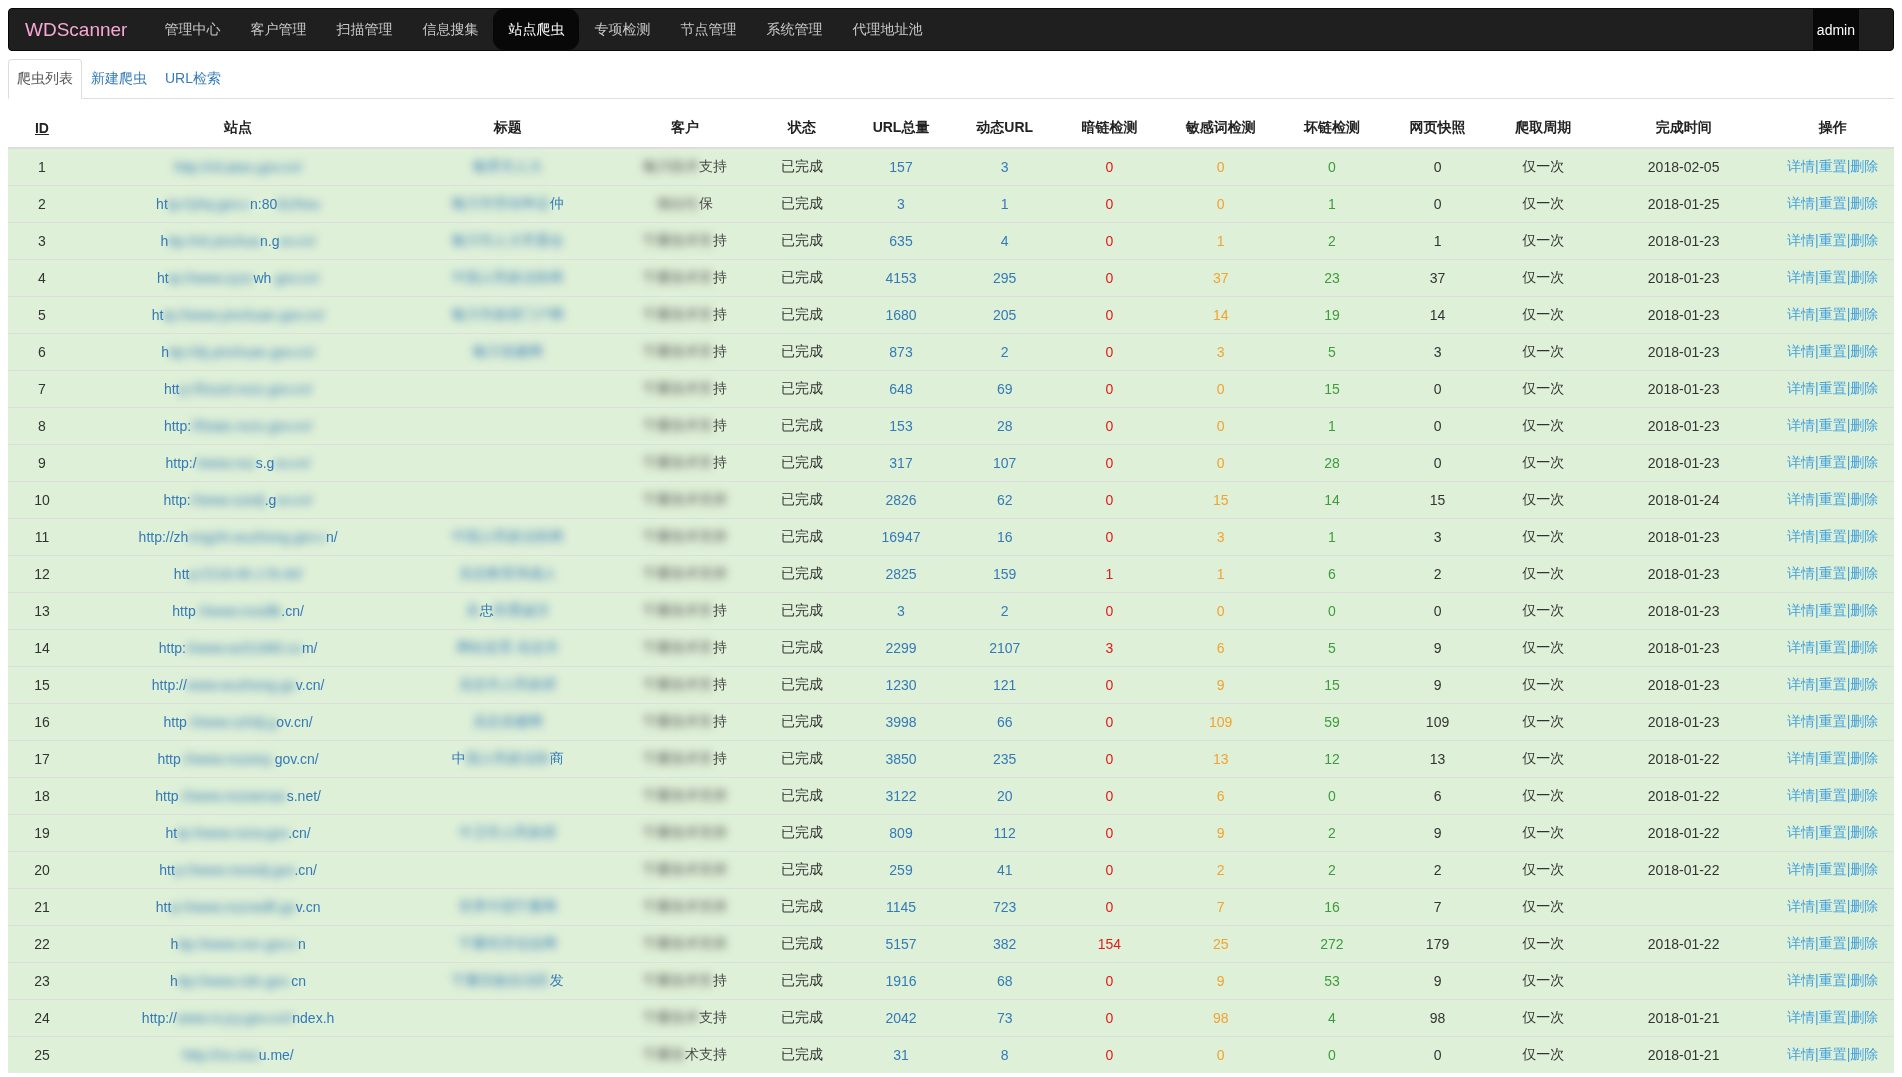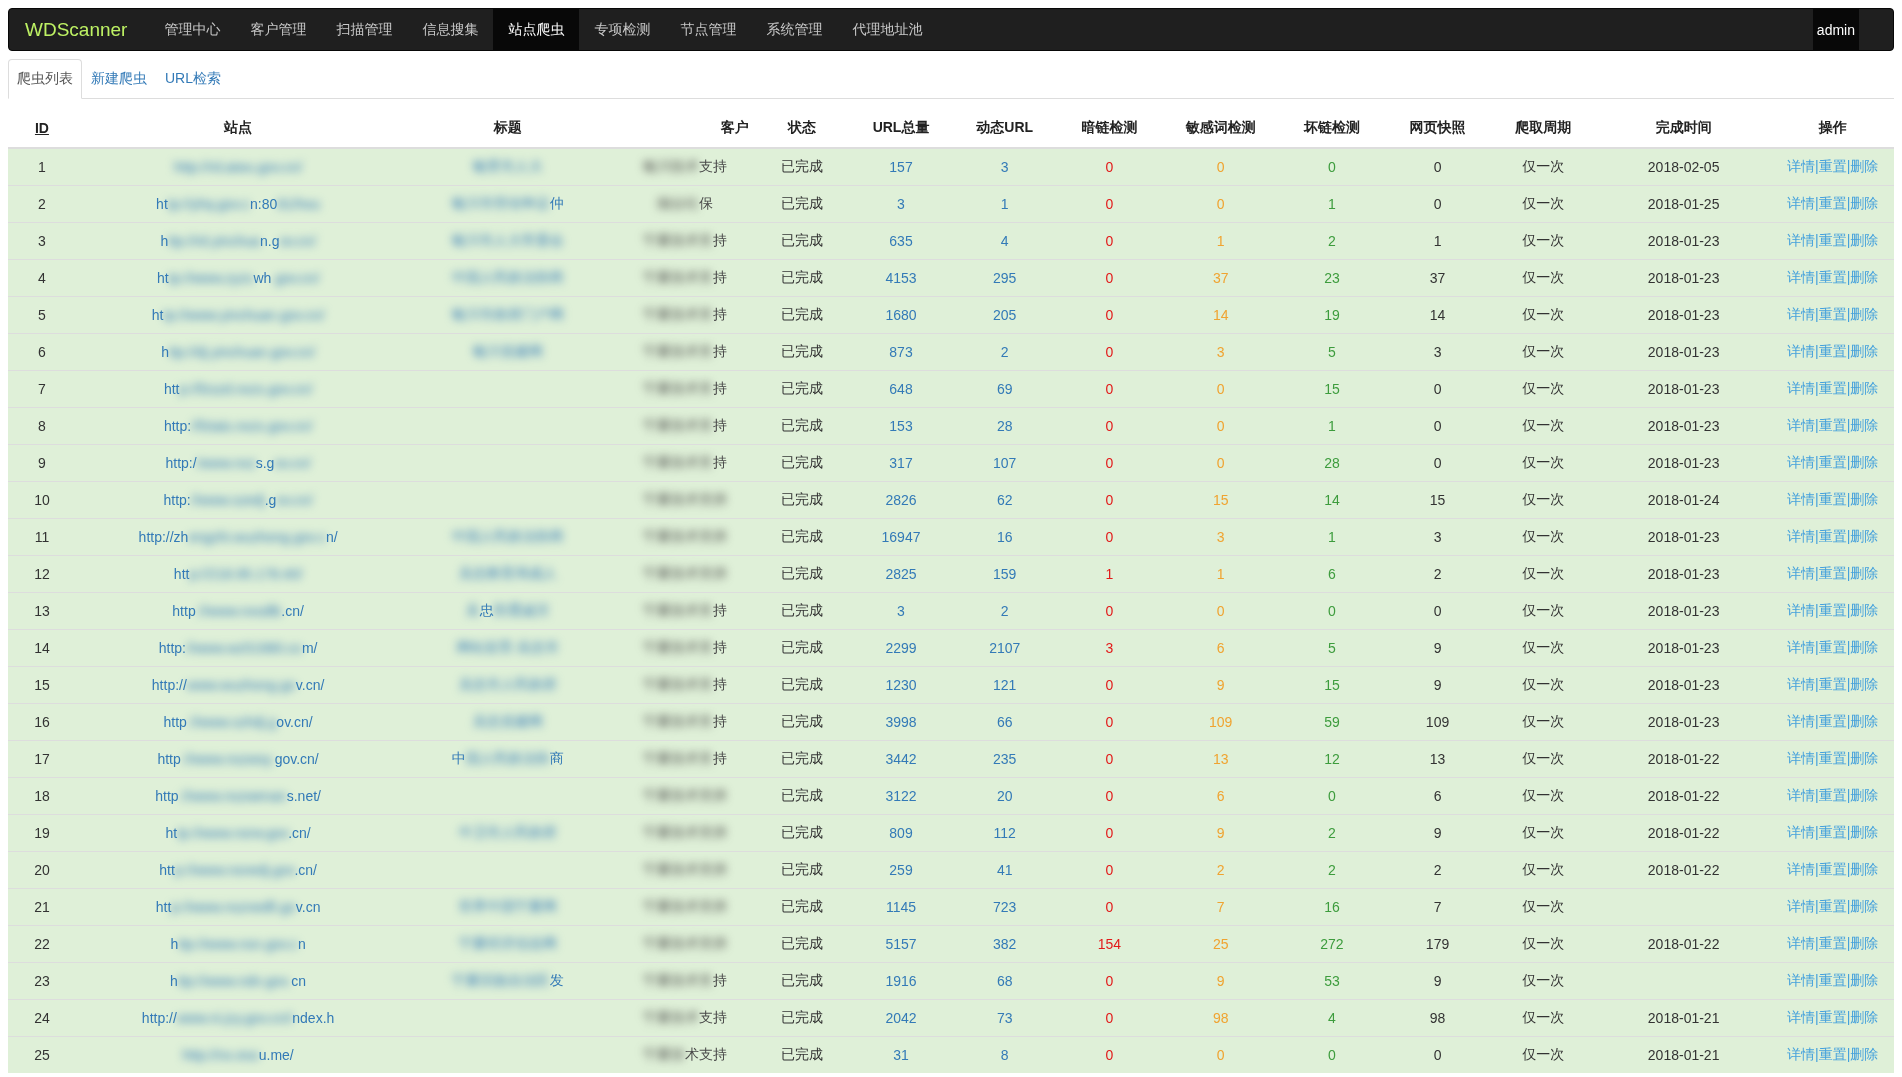--- a/index.html
+++ b/index.html
@@ -9,29 +9,29 @@
     background:#fff; color:#333;
     font-family:"Liberation Sans", sans-serif; font-size:14px;
   }
   
   .navbar {
     margin:8px 8px 0 8px; height:43px;
     background:#1f1f1f; border:1px solid #080808; border-radius:4px;
     display:flex; align-items:stretch;
   }
   .brand {
-    color:#bef264; font-size:19px; padding:0 22px 0 16px;
+    color:#f9a8d4; font-size:19px; padding:0 22px 0 16px;
     display:flex; align-items:center; cursor:pointer; white-space:nowrap;
   }
   .nav-items { display:flex; align-items:stretch; }
   .nav-item {
     color:#c9c9c9; padding:0 15px; display:flex; align-items:center;
     cursor:pointer; white-space:nowrap;
   }
-  .nav-item.active { background:#080808; color:#fff; }
+  .nav-item.active { background:#080808; color:#fff;border-radius:11px; }
   .nav-user {
     margin-left:auto; margin-right:34px; background:#080808; color:#fff;
     padding:0 4px; display:flex; align-items:center; cursor:pointer;
   }
   
   .tabs {
     margin:6px 8px 0 8px; display:flex; align-items:flex-end;
     border-bottom:1px solid #ddd; height:42px;
   }
   .tab {
@@ -91,21 +91,21 @@
     <div class="tab">新建爬虫</div>
     <div class="tab">URL检索</div>
   </div>
 
 <table class="grid">
   <thead>
     <tr>
         <th style="width: 3.6%; text-decoration: underline;">ID</th>
         <th style="width: 17.2%;">站点</th>
         <th style="width: 11.4%;">标题</th>
-        <th style="width: 7.4%; text-align: right;">客户</th>
+        <th style="width: 7.4%;">客户</th>
         <th style="width: 5%;">状态</th>
         <th style="width: 5.5%;">URL总量</th>
         <th style="width: 5.5%; text-align: center;">动态URL</th>
         <th style="width: 5.6%;">暗链检测</th>
         <th style="width: 6.2%;">敏感词检测</th>
         <th style="width: 5.6%;">坏链检测</th>
         <th style="width: 5.6%;">网页快照</th>
         <th style="width: 5.6%;">爬取周期</th>
         <th style="width: 9.3%;">完成时间</th>
         <th style="width: 6.5%;">操作</th>
@@ -367,21 +367,21 @@
         <td class="c-dark">仅一次</td>
         <td class="c-dark">2018-01-23</td>
         <td class="c-actions"><a href="#">详情</a><span>|</span><a href="#">重置</a><span>|</span><a href="#">删除</a></td>
       </tr>
       <tr>
         <td class="c-dark">17</td>
         <td class="c-link"><span>http</span><span class="bl">://www.nszwsy.</span><span>gov.cn/</span></td>
         <td class="c-link"><span>中</span><span class="bl">国人民政治协</span><span>商</span></td>
         <td class="c-dim"><span class="bl">宁夏技术支</span><span>持</span></td>
         <td class="c-dark">已完成</td>
-        <td class="c-link">3442</td>
+        <td class="c-link">3850</td>
         <td class="c-link">235</td>
         <td class="c-red">0</td>
         <td class="c-orange">13</td>
         <td class="c-green">12</td>
         <td class="c-dark">13</td>
         <td class="c-dark">仅一次</td>
         <td class="c-dark">2018-01-22</td>
         <td class="c-actions"><a href="#">详情</a><span>|</span><a href="#">重置</a><span>|</span><a href="#">删除</a></td>
       </tr>
       <tr>

